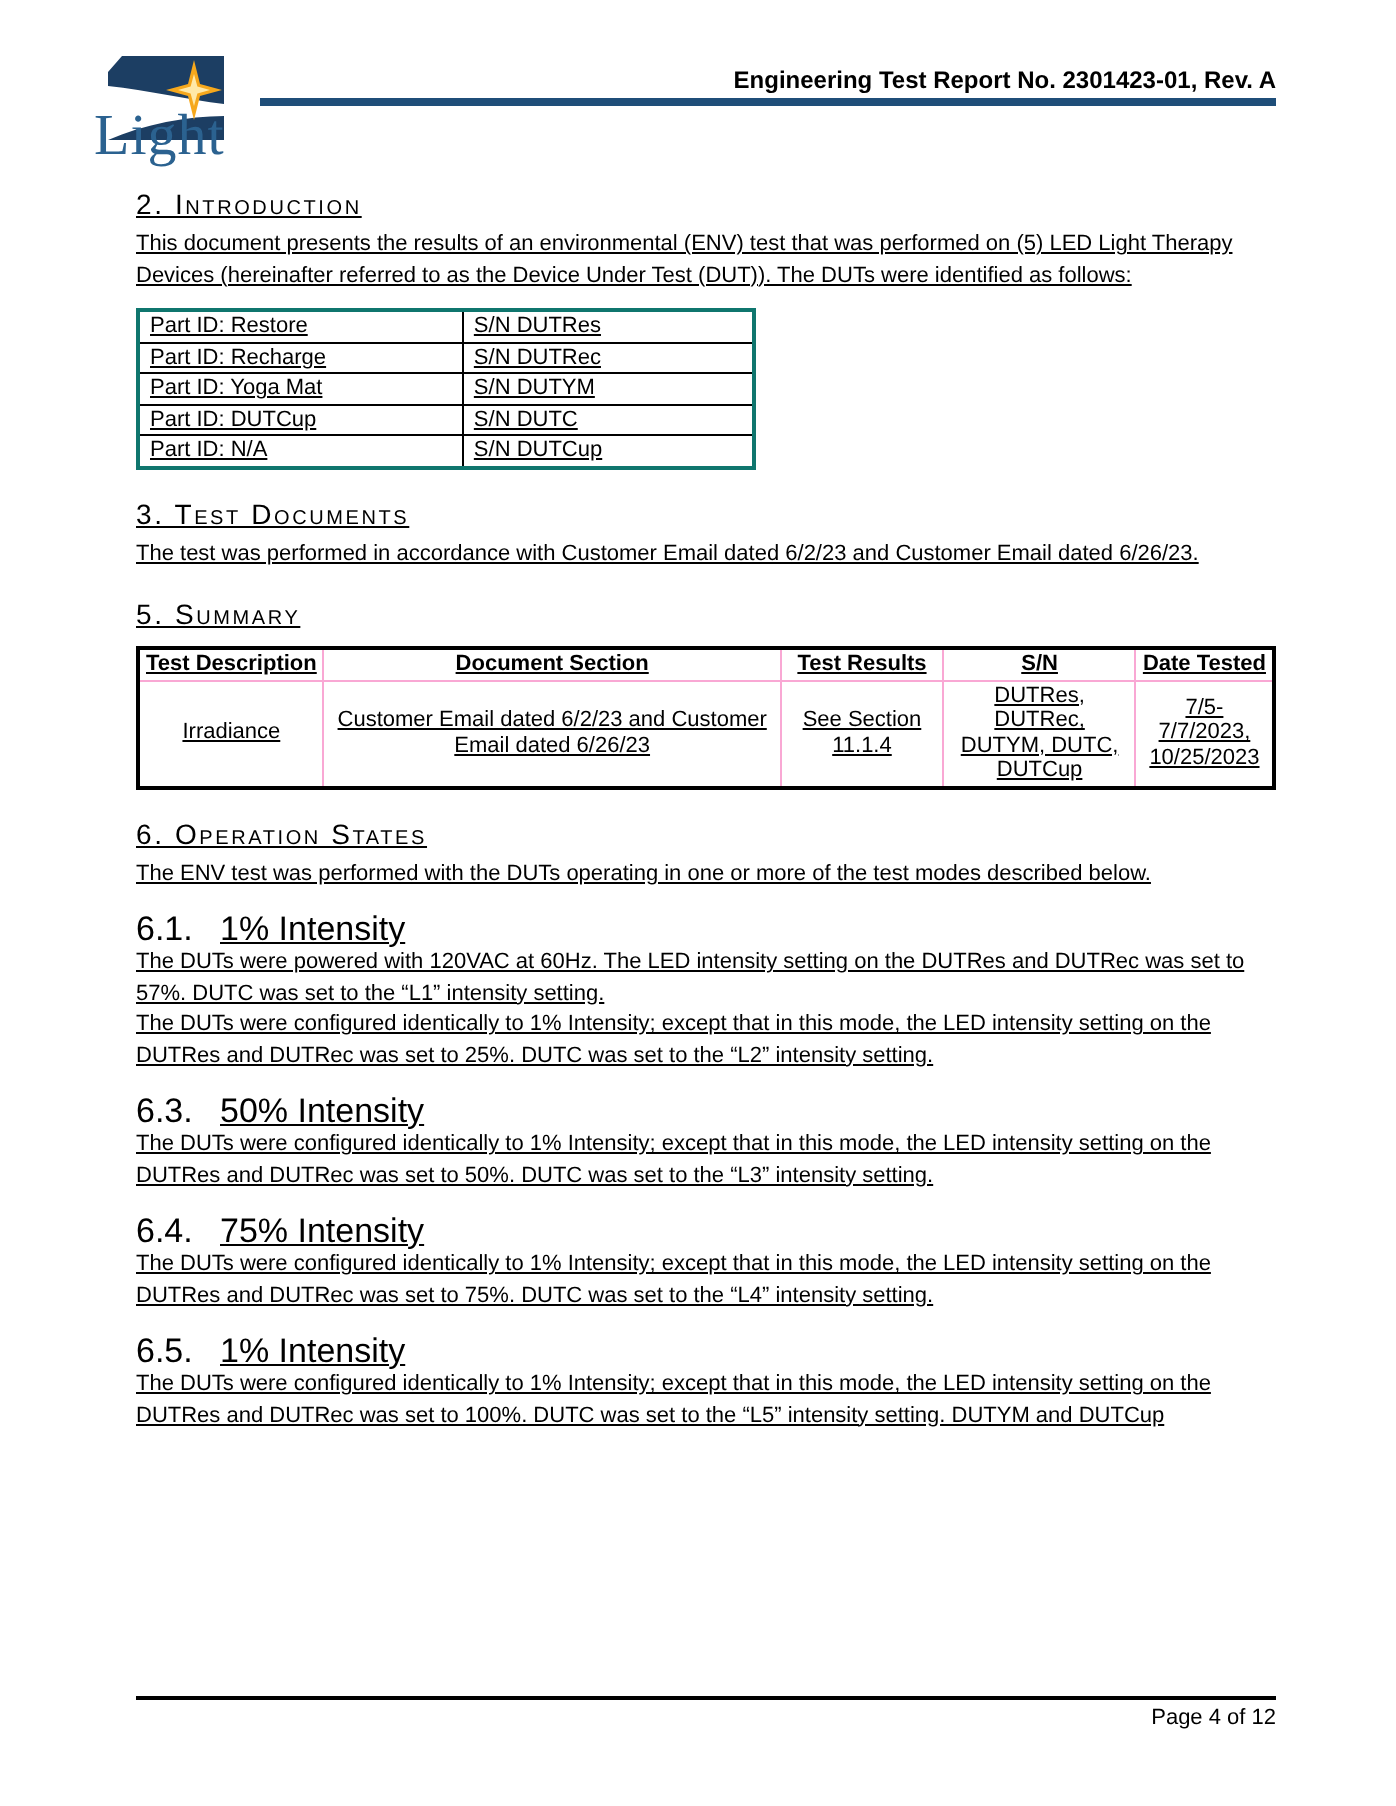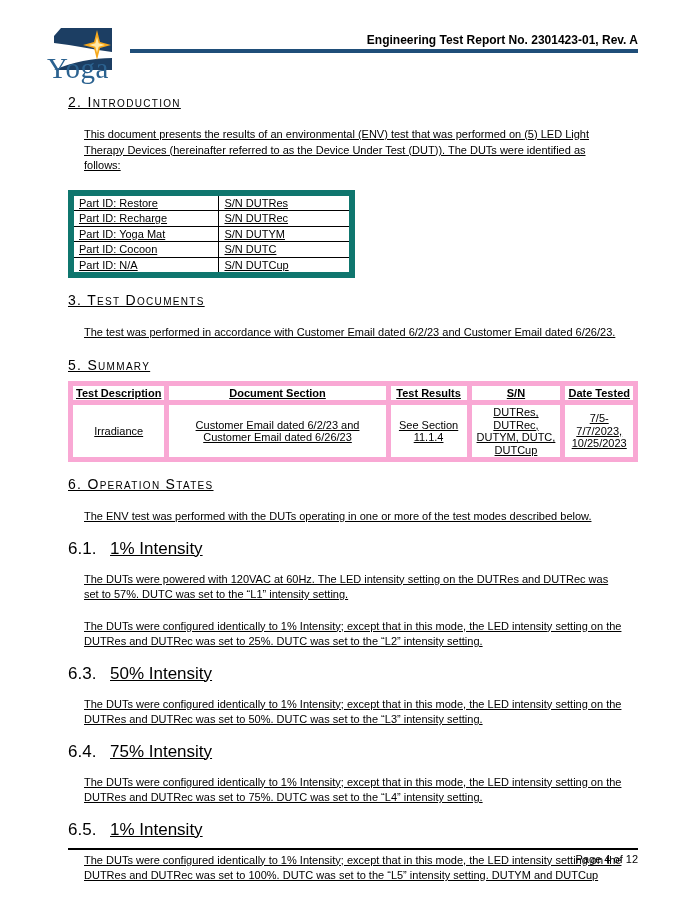--- a/index.html
+++ b/index.html
@@ -37,35 +37,35 @@
   .sec-h {
     font-size:14px; font-weight:400;
     font-variant:small-caps;
     letter-spacing:1.3px;
     margin:14px 0 4px 0;
     padding-left:22px; text-indent:-22px;
     line-height:17px;
   }
   .sec-h.first { margin-top:0; }
 
-  .body-p { font-size:11px; line-height:15.5px; margin:16px; }
+  .body-p { font-size:11px; line-height:15.5px; margin:0; }
 
   .sub-h { font-size:17px; font-weight:400; margin:12px 0 2px 0; line-height:15px; }
   .sub-h .num { display:inline-block; width:42px; }
 
   
   table { border-collapse:collapse; font-size:11px; }
-  .dut-table { margin-top:8px; width:287px; border:6px solid #0f766e; }
+  .dut-table { margin-top:8px; width:310px; border:2px solid #0f766e; }
   .dut-table td { border:1px solid #000; padding:1px 4px 1px 5px; line-height:12.5px; }
   .dut-table td.c1 { width:162px; }
   .dut-table td.c2 { width:144px; }
 
   .sum-table { margin-top:7px; width:570px; border:2px solid #000; }
   .sum-table th, .sum-table td {
-    border:5px solid #f9a8d4; padding:1px 3px;
+    border:1px solid #f9a8d4; padding:1px 3px;
     text-align:center; vertical-align:middle; line-height:12.5px;
   }
   .sum-table th { font-weight:700; white-space:nowrap; }
 
   
   .footer-rule { position:absolute; left:68px; width:570px; top:848px; height:0; border-top:2px solid #000; }
   .page-number { position:absolute; right:60px; top:853px; font-size:11px; }
 </style>
 </head>
 <body>
@@ -74,21 +74,21 @@
 
   <div>
     <div class="logo">
       <svg width="58" height="42" viewBox="0 0 58 42">
         <rect x="0" y="0" width="58" height="42" fill="#1c3e63"></rect>
         <path d="M0,0 L7,0 L0,8 Z" fill="#ffffff"></path>
         <path d="M0,15 C20,17 40,22 58,24 L58,30 C40,30 18,34 0,42 Z" fill="#ffffff"></path>
         <polygon points="43,2 46,14 57,17 46,20 43,32 40,20 29,17 40,14" fill="#f6a81c"></polygon>
         <polygon points="43,9 44.7,15.3 51,17 44.7,18.7 43,25 41.3,18.7 35,17 41.3,15.3" fill="#ffe9a8"></polygon>
       </svg>
-      <div class="logo-text">Yoga</div>
+      <div class="logo-text">Light</div>
     </div>
     <div class="report-title">Engineering Test Report No. 2301423-01, Rev. A</div>
     <div class="header-rule"></div>
   </div>
 
   <div class="content">
 
     <div class="sec-h first">2. Introduction</div>
     <p class="body-p">This document presents the results of an environmental (ENV) test that was performed on (5) LED Light Therapy Devices (hereinafter referred to as the Device Under Test (DUT)). The DUTs were identified as follows:</p>
 
@@ -100,21 +100,21 @@
         </tr>
         <tr>
           <td class="c1">Part ID: Recharge</td>
           <td class="c2">S/N DUTRec</td>
         </tr>
         <tr>
           <td class="c1">Part ID: Yoga Mat</td>
           <td class="c2">S/N DUTYM</td>
         </tr>
         <tr>
-          <td class="c1">Part ID: Cocoon</td>
+          <td class="c1">Part ID: DUTCup</td>
           <td class="c2">S/N DUTC</td>
         </tr>
         <tr>
           <td class="c1">Part ID: N/A</td>
           <td class="c2">S/N DUTCup</td>
         </tr>
       </tbody>
     </table>
 
     <div class="sec-h">3. Test Documents</div>

